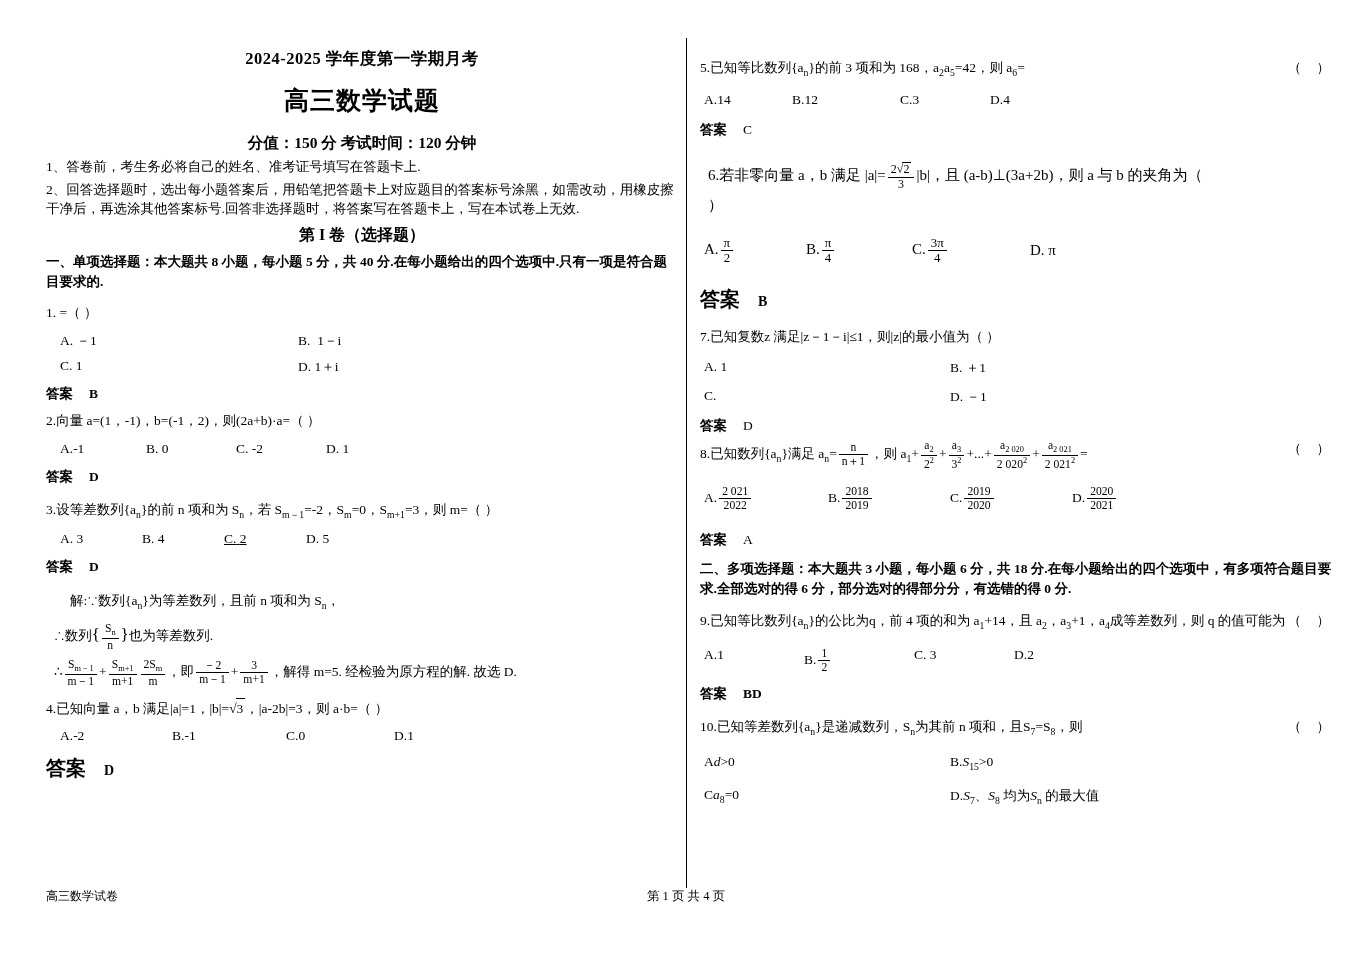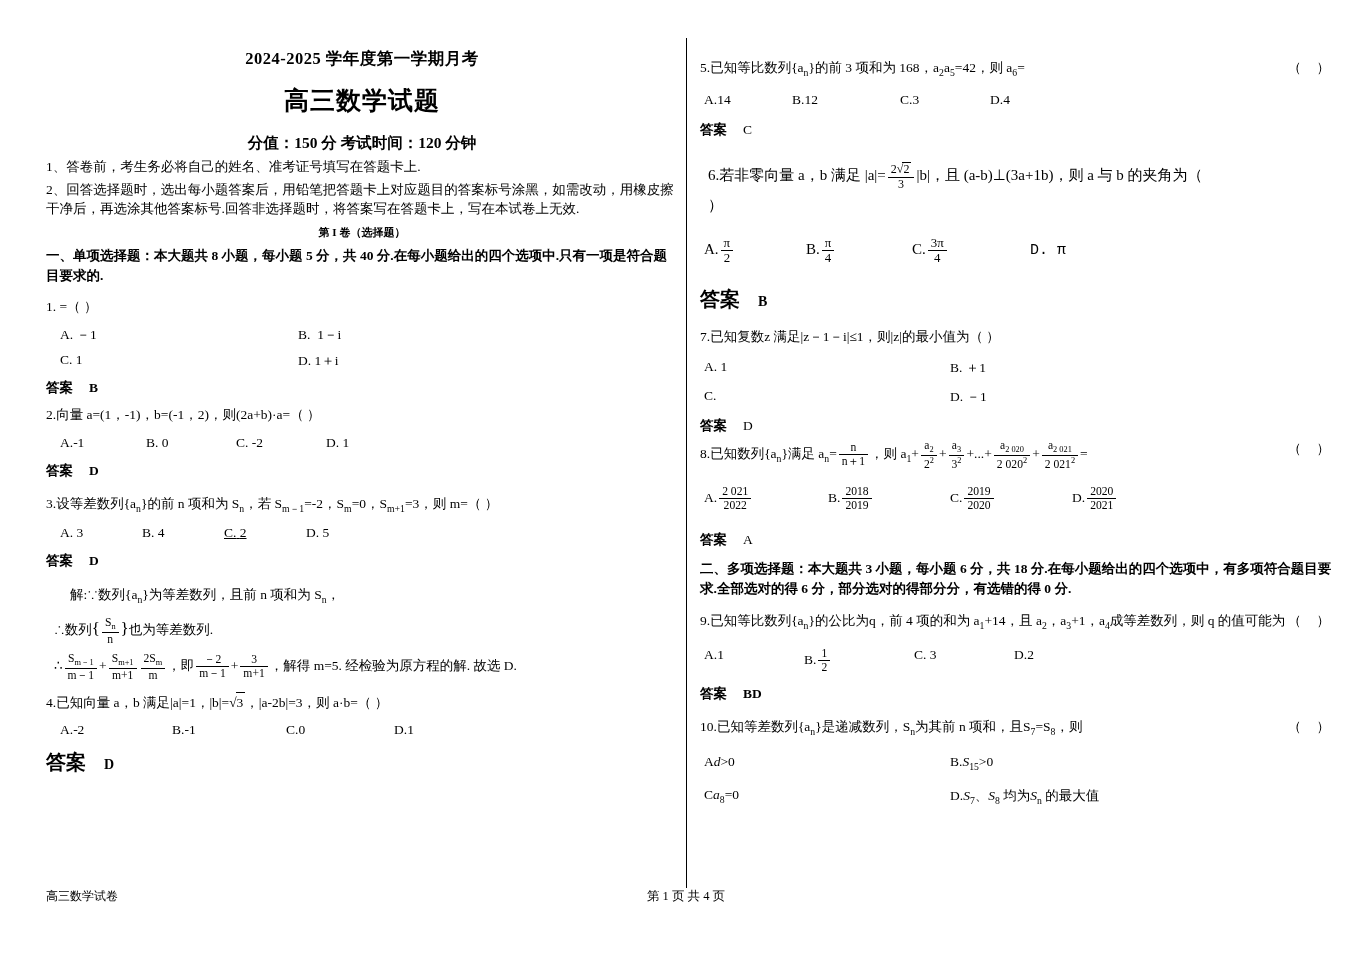--- a/index.html
+++ b/index.html
@@ -69,21 +69,21 @@
     margin-top: 16px;
   }
   .notice-line {
     font-size: 13.5px;
     line-height: 1.45;
     margin-top: 3px;
   }
   .center-bold {
     text-align: center;
     font-weight: bold;
-    font-size: 11px;
+    font-size: 16px;
     margin-top: 6px;
   }
   .sec-head {
     font-size: 13.5px;
     line-height: 1.5;
     margin-top: 6px;
     font-weight: bold;
   }
   .q {
     font-size: 13.5px;
@@ -255,28 +255,28 @@
       <span class="opt" style="left:4px;"><span>A.</span><span>14</span></span>
       <span class="opt" style="left:92px;"><span>B.</span><span>12</span></span>
       <span class="opt" style="left:200px;"><span>C.</span><span>3</span></span>
       <span class="opt" style="left:290px;"><span>D.</span><span>4</span></span>
     </div>
     <div class="ans" style="margin-top:12px;">
       <span>答案</span><span class="val" style="font-weight:normal;">C</span>
     </div>
 
     <div class="q" style="margin-top:22px; font-size:15px; line-height:1.9;">
-      <span style="margin-left:8px;">6.若非零向量 a，b 满足 |a|=</span><span class="frac" style="font-size:0.8em;"><span class="num">2<span class="radical">√<span class="sqrt">2</span></span></span><span class="den">3</span></span><span>|b|，且 (a-b)⊥(3a+1b)，则 a 与 b 的夹角为（</span><br>
+      <span style="margin-left:8px;">6.若非零向量 a，b 满足 |a|=</span><span class="frac" style="font-size:0.8em;"><span class="num">2<span class="radical">√<span class="sqrt">2</span></span></span><span class="den">3</span></span><span>|b|，且 (a-b)⊥(3a+2b)，则 a 与 b 的夹角为（</span><br>
       <span style="margin-left:8px;">）</span>
     </div>
     <div class="opts" style="margin-top:16px; height:36px; font-size:15px;">
       <span class="opt" style="left:4px; top:0;">A.<span class="frac"><span class="num">π</span><span class="den">2</span></span></span>
       <span class="opt" style="left:106px; top:0;">B.<span class="frac"><span class="num">π</span><span class="den">4</span></span></span>
       <span class="opt" style="left:212px; top:0;">C.<span class="frac"><span class="num">3π</span><span class="den">4</span></span></span>
-      <span class="opt" style="left:330px; top:6px;font-family:Liberation Mono, monospace;">D. π</span>
+      <span class="opt" style="left:330px; top:6px;">D. π</span>
     </div>
     <div class="ans-big" style="margin-top:14px;">
       <span>答案</span><span class="val">B</span>
     </div>
 
     <div class="q" style="margin-top:14px;">
       <span>7.已知复数z 满足|z－1－i|≤1，则|z|的最小值为（       ）</span>
     </div>
     <div class="opts" style="margin-top:12px;">
       <span class="opt" style="left:4px;"><span>A.</span>&nbsp;<span>1</span></span>

